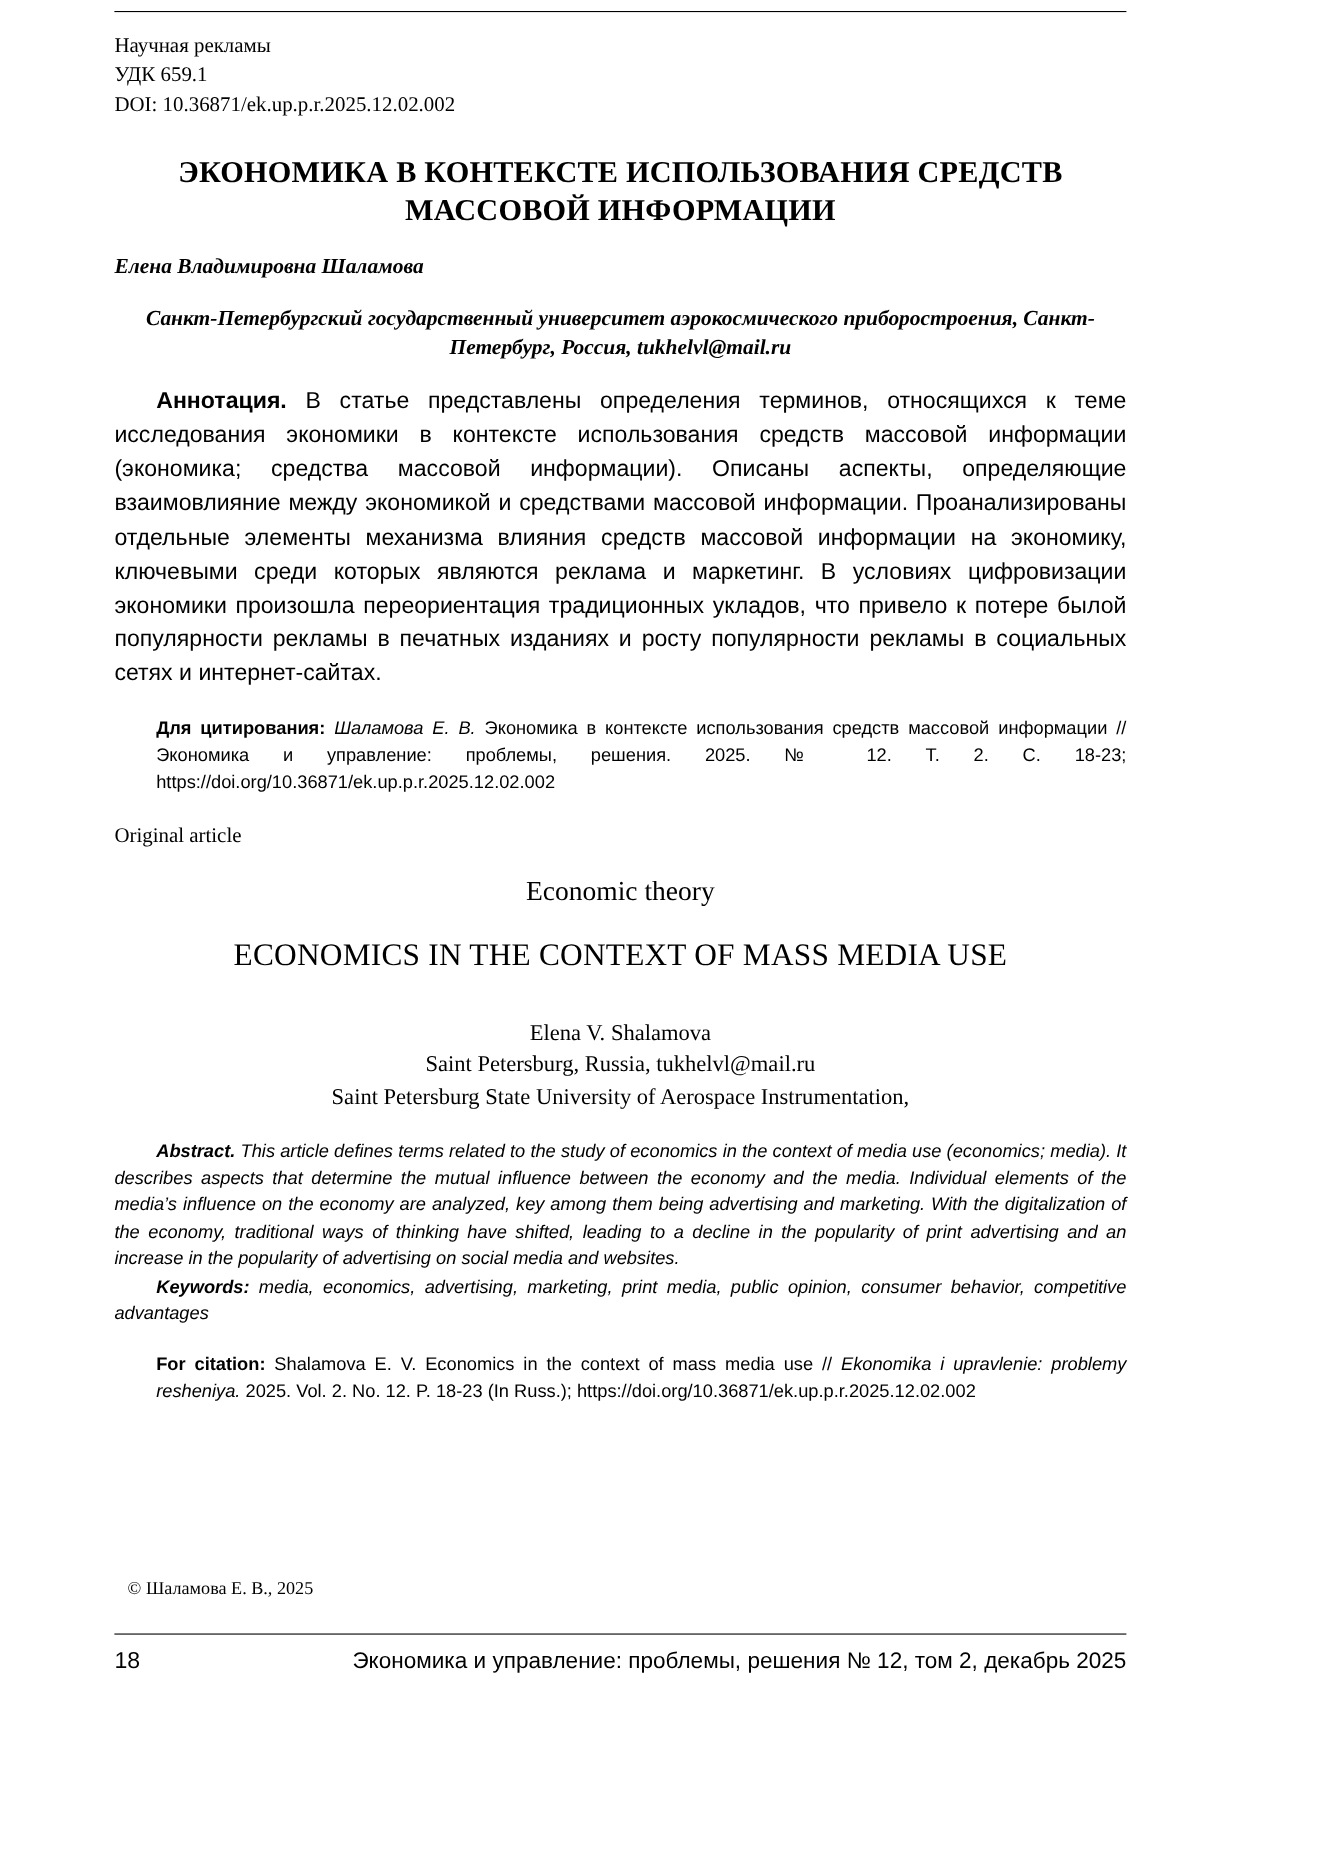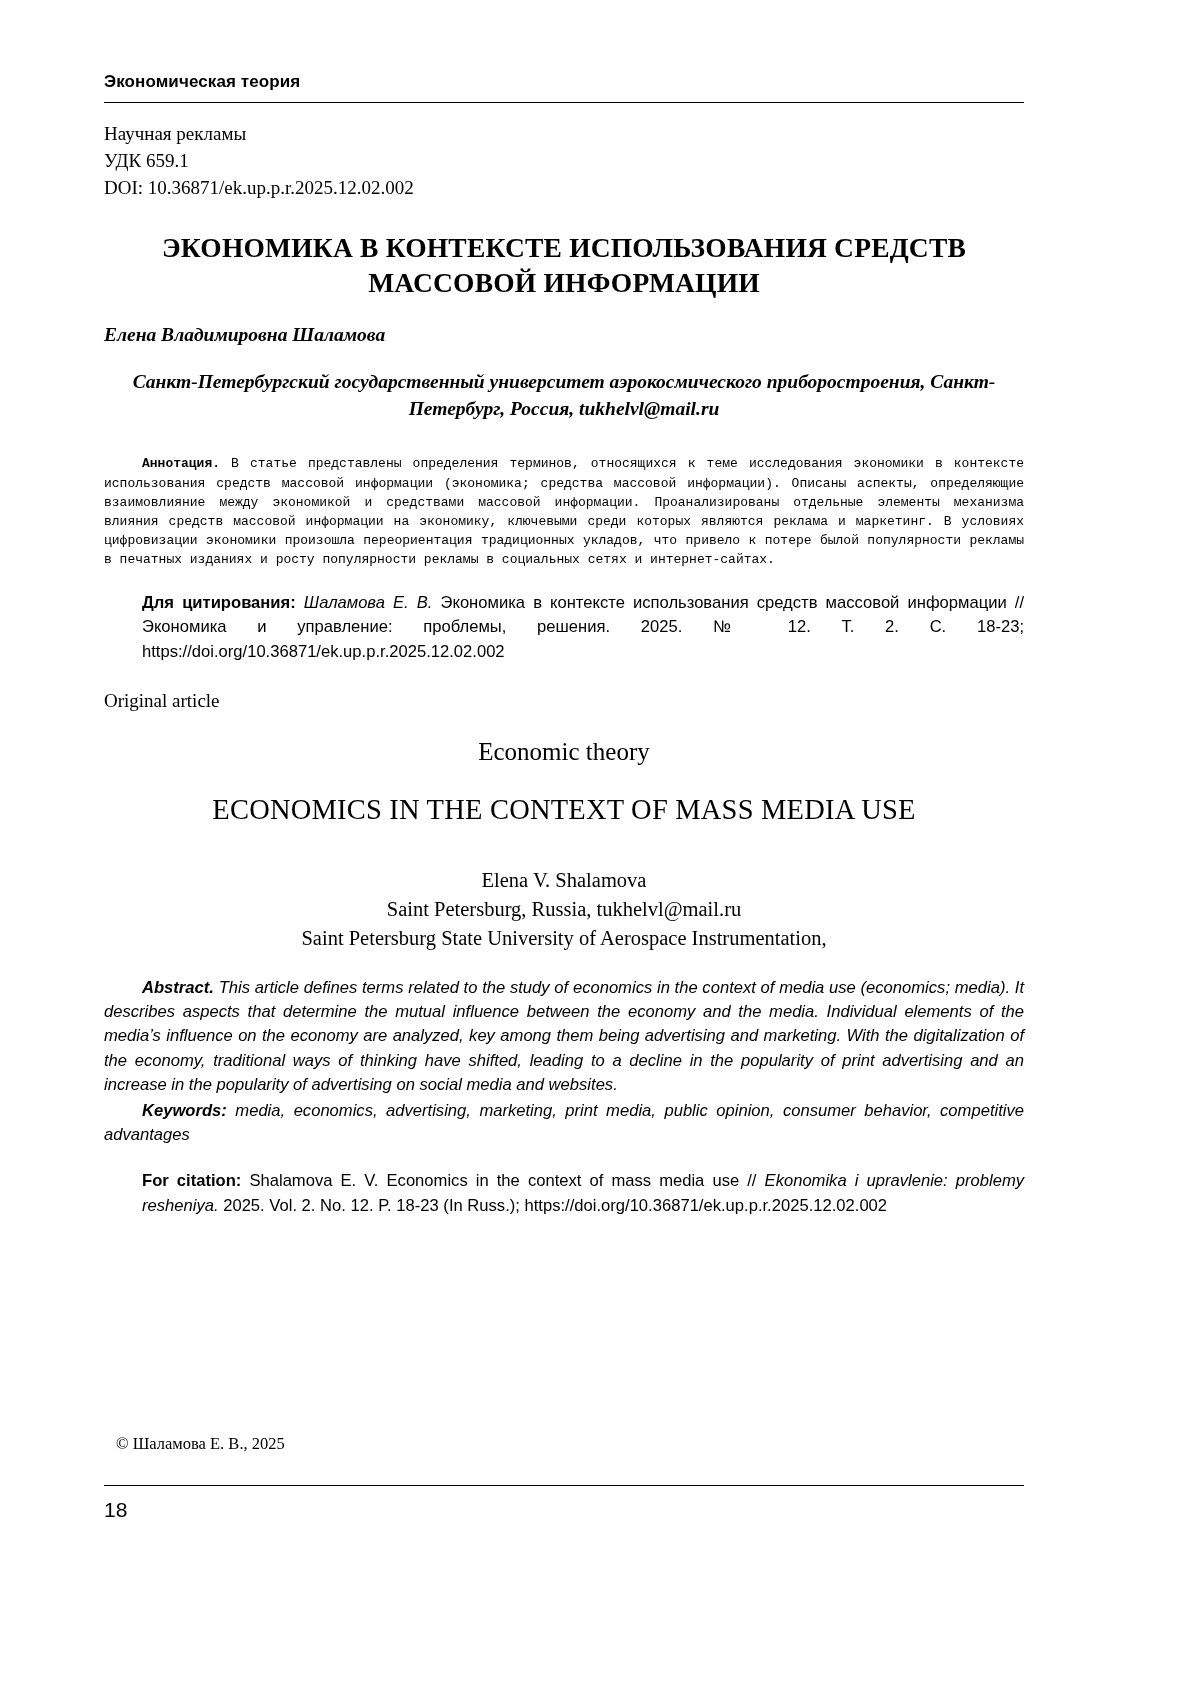--- a/index.html
+++ b/index.html
@@ -72,23 +72,23 @@
     font-family: "Liberation Serif", serif;
     font-weight: bold;
     font-style: italic;
     font-size: 19.5px;
     line-height: 1.38;
     margin-top: 20px;
   }
 
   
   .abs-ru {
-    margin-top: 32px;
-    font-family: Liberation Mono, monospace;
-    font-size: 13px;
+    margin-top: 20px;
+    font-family: Liberation Sans, sans-serif;
+    font-size: 21px;
     line-height: 1.47;
     text-align: justify;
     text-indent: 38px;
   }
   .abs-ru b { font-weight: bold; }
   .kw-ru {
     margin-top: 1px;
     font-family: "Liberation Sans", sans-serif;
     font-size: 16.6px;
     line-height: 1.47;
@@ -207,21 +207,20 @@
     text-align: right;
     flex: 1;
   }
 </style>
 </head>
 <body>
 
 <div class="page">
   <div class="content">
 
-    <div class="runhead">Экономическая теория</div>
     <div class="rule-top"></div>
 
     <div class="meta">
       <div>Научная рекламы</div>
       <div>УДК 659.1</div>
       <div>DOI: 10.36871/ek.up.p.r.2025.12.02.002</div>
     </div>
 
     <div class="title-ru">ЭКОНОМИКА В КОНТЕКСТЕ ИСПОЛЬЗОВАНИЯ СРЕДСТВ МАССОВОЙ ИНФОРМАЦИИ</div>
 
@@ -260,14 +259,15 @@
     </div>
 
   </div>
 
   <div class="copyright">© Шаламова Е. В., 2025</div>
 
   <div class="rule-bottom"></div>
 
   <div class="footer">
     <div class="folio">18</div>
+    <div class="journal">Экономика и управление: проблемы, решения № 12, том 2, декабрь 2025</div>
   </div>
 </div>
 
 </body></html>

